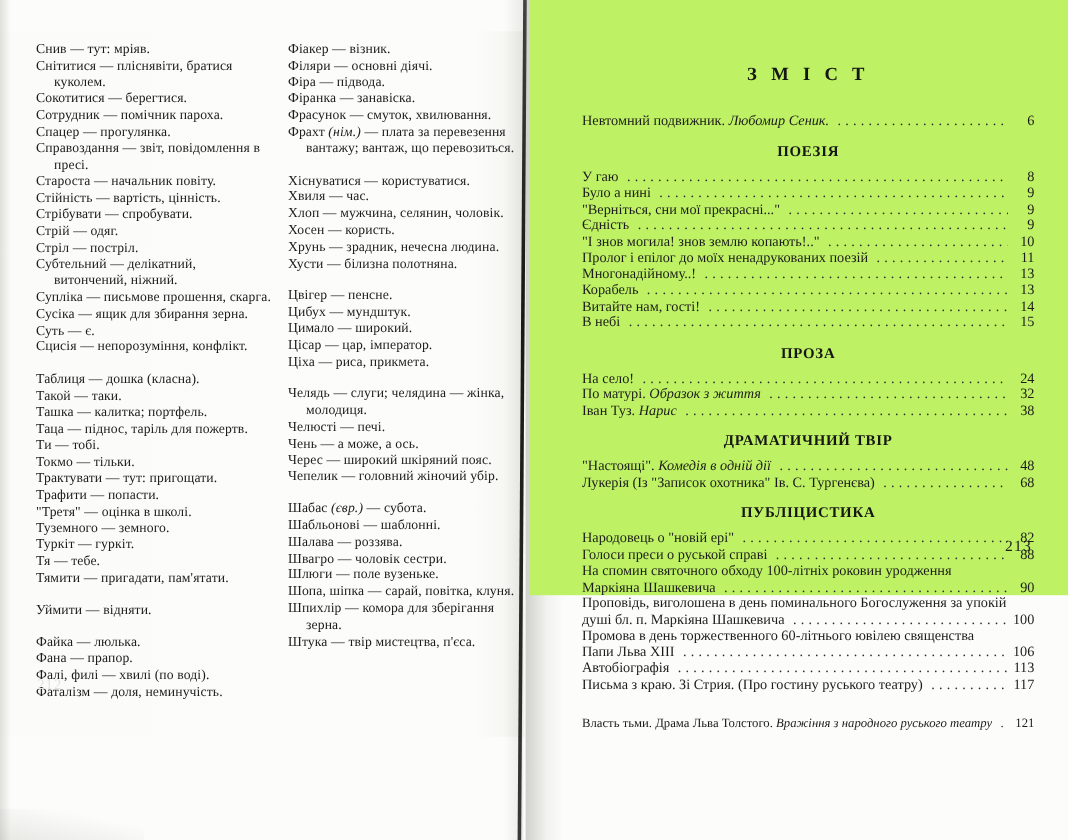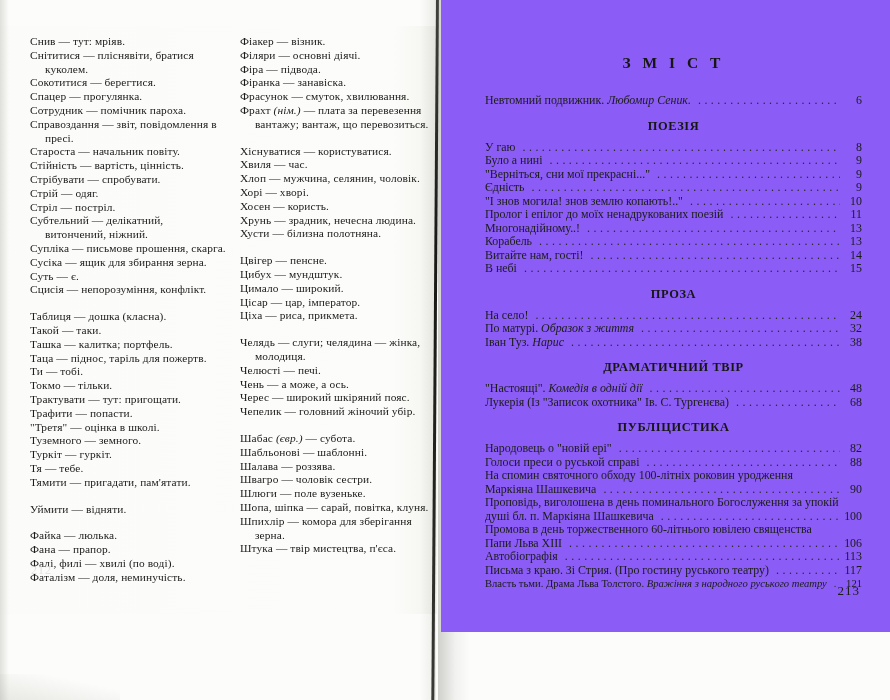--- a/index.html
+++ b/index.html
@@ -35,22 +35,22 @@
     background:linear-gradient(to bottom,#41413d 0%,#181816 35%,#23231f 70%,#3a3a36 100%);
     transform:rotate(.38deg); transform-origin:top center;}
   .spine-shadow-right{position:absolute; top:0; bottom:0; left:438px; width:32px;
     background:linear-gradient(to right, rgba(105,105,98,.30), rgba(105,105,98,.07) 55%, rgba(105,105,98,0));}
   .edge-left{position:absolute; top:0; bottom:0; left:0; width:9px;
     background:linear-gradient(to right, rgba(150,150,142,.28), rgba(150,150,142,0));}
   .edge-bottom-left{position:absolute; left:0; bottom:0; width:120px; height:26px;
     background:linear-gradient(to top right, rgba(150,150,142,.20), rgba(150,150,142,0) 70%);}
   
   .right-page{
-    position:absolute; left:441px; top:0; right:0; height:632px;
-    background:#8b5cf6;
+    position:absolute; left:441px; top:0; right:0; height:496px;
+    background:#bef264;
     padding:54px 28px 0 44px; box-sizing:border-box;
   }
   .toc-title{
     text-align:center; font-weight:bold; font-size:15.5px;
     letter-spacing:4px; margin:0 0 22px 0; color:#161614;
   }
   .toc-section-head{
     text-align:center; font-weight:bold; font-size:12.4px;
     letter-spacing:.6px; margin:11px 0 7px 0; color:#161614;
   }
@@ -59,40 +59,40 @@
     font-size:11.9px; line-height:13.5px; white-space:nowrap;
   }
   .toc-row i{}
   .toc-label{flex:0 1 auto; overflow:hidden;}
   .toc-dots{
     flex:1 1 0; overflow:hidden; white-space:nowrap;
     letter-spacing:3.5px; padding:0 5px 0 7px; color:#2a2a28;
     min-width:0;
   }
   .toc-page{flex:0 0 auto; min-width:22px; text-align:right;}
-  .toc-row-small{font-size:10.6px;}
+  .toc-row-small{font-size:10.6px;margin-top:20px;}
   .right-pagenum{
     position:absolute; right:30px; bottom:33px;
     font-size:13px; color:#1c1c1a; letter-spacing:1px;
   }
 </style>
 </head>
 <body>
 
 <div class="scan">
 
   <div class="left-page">
     <div class="glossary">
       <div class="glossary-col">
           <div class="dict-group">
             <p class="dict-entry">Снив — тут: мріяв.</p>
             <p class="dict-entry">Снітитися — пліснявіти, братися куколем.</p>
             <p class="dict-entry">Сокотитися — берегтися.</p>
+            <p class="dict-entry">Сотрудник — помічник пароха.</p>
             <p class="dict-entry">Спацер — прогулянка.</p>
-            <p class="dict-entry">Сотрудник — помічник пароха.</p>
             <p class="dict-entry">Справоздання — звіт, повідомлення в пресі.</p>
             <p class="dict-entry">Староста — начальник повіту.</p>
             <p class="dict-entry">Стійність — вартість, цінність.</p>
             <p class="dict-entry">Стрібувати — спробувати.</p>
             <p class="dict-entry">Стрій — одяг.</p>
             <p class="dict-entry">Стріл — постріл.</p>
             <p class="dict-entry">Субтельний — делікатний, витончений, ніжний.</p>
             <p class="dict-entry">Супліка — письмове прошення, скарга.</p>
             <p class="dict-entry">Сусіка — ящик для збирання зерна.</p>
             <p class="dict-entry">Суть — є.</p>
@@ -129,21 +129,20 @@
             <p class="dict-entry">Філяри — основні діячі.</p>
             <p class="dict-entry">Фіра — підвода.</p>
             <p class="dict-entry">Фіранка — занавіска.</p>
             <p class="dict-entry">Фрасунок — смуток, хвилювання.</p>
             <p class="dict-entry">Фрахт <i>(нім.)</i> — плата за перевезення вантажу; вантаж, що перевозиться.</p>
           </div>
           <div class="dict-group">
             <p class="dict-entry">Хіснуватися — користуватися.</p>
             <p class="dict-entry">Хвиля — час.</p>
             <p class="dict-entry">Хлоп — мужчина, селянин, чоловік.</p>
-            <p class="dict-entry">Хорі — хворі.</p>
             <p class="dict-entry">Хосен — користь.</p>
             <p class="dict-entry">Хрунь — зрадник, нечесна людина.</p>
             <p class="dict-entry">Хусти — білизна полотняна.</p>
           </div>
           <div class="dict-group">
             <p class="dict-entry">Цвігер — пенсне.</p>
             <p class="dict-entry">Цибух — мундштук.</p>
             <p class="dict-entry">Цимало — широкий.</p>
             <p class="dict-entry">Цісар — цар, імператор.</p>
             <p class="dict-entry">Ціха — риса, прикмета.</p>

